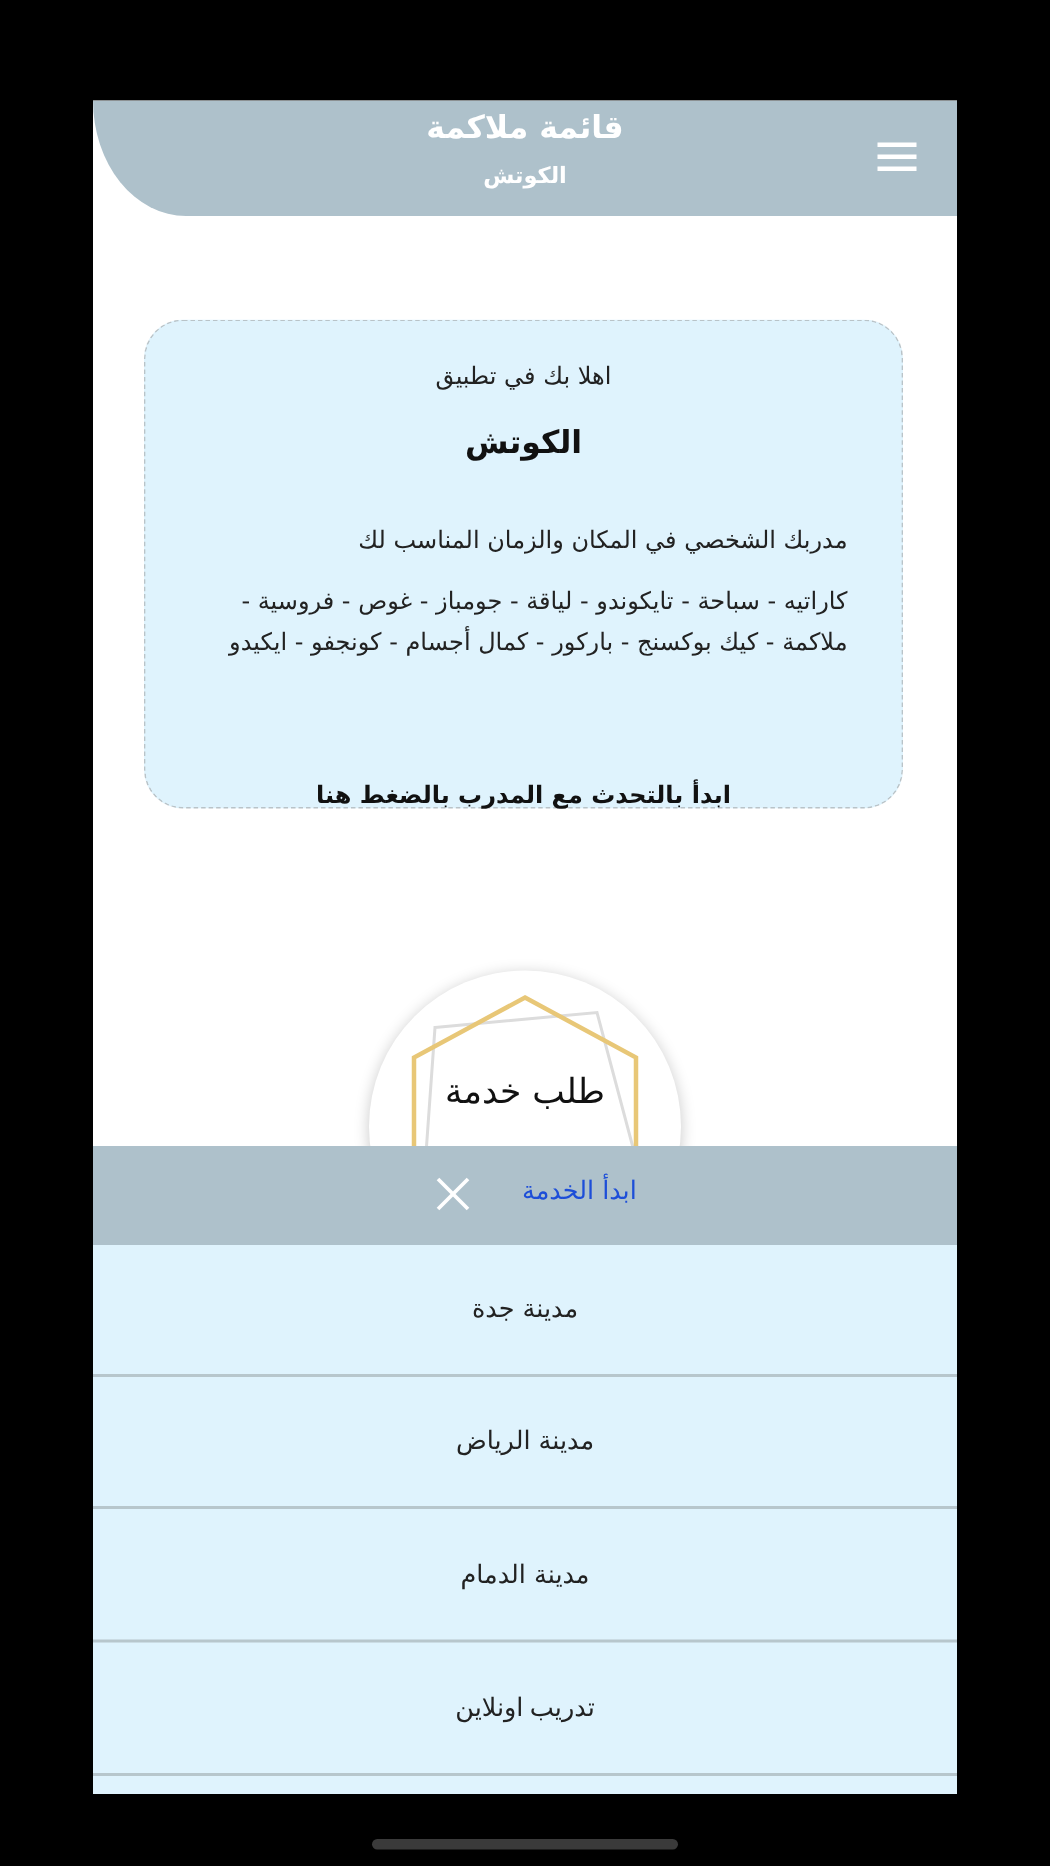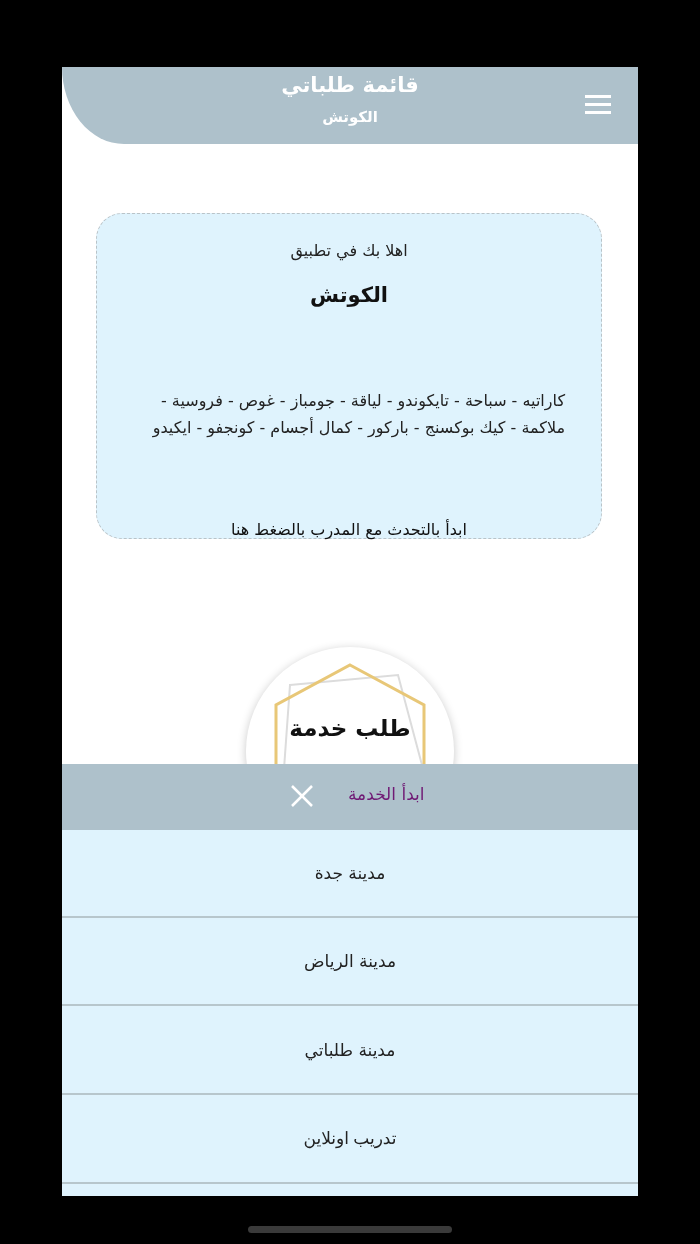--- a/index.html
+++ b/index.html
@@ -30,70 +30,71 @@
 
     .welcome-card {
       position:absolute; left:34px; top:146px; width:506px; height:326px;
       background:#dff3fd; border:1px dashed #b9c3c8; border-radius:26px;
       box-sizing:border-box; direction:rtl; color:#222;
     }
     .w-line1 { position:absolute; left:0; right:0; top:27px; text-align:center; font-size:16px; }
     .w-brand { position:absolute; left:0; right:0; top:69px; text-align:center; font-size:21px; font-weight:bold; color:#111; }
     .w-tag { position:absolute; right:36px; top:136px; font-size:16px; }
     .w-sports { position:absolute; right:36px; left:20px; top:173px; font-size:16px; line-height:27px; text-align:right; }
-    .w-cta { position:absolute; left:0; right:0; top:306px; text-align:center; font-size:16px; font-weight:normal; color:#111; cursor:pointer; }
+    .w-cta { position:absolute; left:0; right:0; top:306px; text-align:center; font-size:16px; font-weight:bold; color:#111; cursor:pointer; }
 
     .service-circle {
       position:absolute; left:184px; top:580px; width:208px; height:208px; border-radius:50%;
       background:#fff; box-shadow:0 2px 10px rgba(0,0,0,0.22);
     }
     .service-circle svg { position:absolute; left:0; top:0; }
     .service-label {
       position:absolute; left:0; right:0; top:68px; text-align:center; direction:rtl;
-      font-size:23px; font-weight:bold; color:#111;
+      font-size:23px; font-weight:normal; color:#111;
     }
 
     .sheet {
       position:absolute; left:0; top:697px; width:576px; height:432px; background:#dff3fd;
     }
     .sheet-header {
       position:absolute; left:0; top:0; width:576px; height:66px; background:#aec1cb;
     }
     .sheet-title {
-      position:absolute; left:286px; top:20px; color:#701a75; font-size:17px; direction:rtl;
+      position:absolute; left:286px; top:20px; color:#1d4ed8; font-size:17px; direction:rtl;
     }
     .close-btn {
       position:absolute; left:228px; top:20px; width:24px; height:24px; cursor:pointer;
     }
     .opt {
       position:absolute; left:0; width:576px; height:88px; border-bottom:2px solid #b7c6cc;
       box-sizing:border-box; text-align:center; direction:rtl; font-size:17px; color:#222;
       line-height:86px; cursor:pointer;
     }
     .home-indicator {
       position:absolute; left:248px; top:1226px; width:204px; height:7px; border-radius:4px; background:#3a3a3a;
     }
   </style>
 </head>
 <body>
 
 <div class="screen">
   <div class="header">
-    <div class="header-title">قائمة طلباتي</div>
+    <div class="header-title">قائمة ملاكمة</div>
     <div class="header-sub">الكوتش</div>
     <div class="menu-btn">
       <span></span>
       <span></span>
       <span></span>
     </div>
   </div>
 
   <div class="welcome-card">
     <div class="w-line1">اهلا بك في تطبيق</div>
     <div class="w-brand">الكوتش</div>
+    <div class="w-tag">مدربك الشخصي في المكان والزمان المناسب لك</div>
     <div class="w-sports">كاراتيه - سباحة - تايكوندو - لياقة - جومباز - غوص - فروسية - ملاكمة - كيك بوكسنج - باركور - كمال أجسام - كونجفو - ايكيدو</div>
     <div class="w-cta">ابدأ بالتحدث مع المدرب بالضغط هنا</div>
   </div>
 
   <div class="service-circle">
     <svg width="208" height="208">
       <polygon points="44,38 152,28 176,118 104,190 36,150" fill="none" stroke="#dcdcdc" stroke-width="2"></polygon>
       <polygon points="104,18 178,58 178,150 104,190 30,150 30,58" fill="none" stroke="#e8c777" stroke-width="3"></polygon>
     </svg>
     <div class="service-label">طلب خدمة</div>
@@ -104,19 +105,19 @@
       <div class="sheet-title">ابدأ الخدمة</div>
       <div class="close-btn">
         <svg width="24" height="24">
           <line x1="2" y1="2" x2="22" y2="22" stroke="#fff" stroke-width="2.5"></line>
           <line x1="22" y1="2" x2="2" y2="22" stroke="#fff" stroke-width="2.5"></line>
         </svg>
       </div>
     </div>
     <div class="opt" style="top:66px;">مدينة جدة</div>
     <div class="opt" style="top:154px;">مدينة الرياض</div>
-    <div class="opt" style="top:243px;">مدينة طلباتي</div>
+    <div class="opt" style="top:243px;">مدينة الدمام</div>
     <div class="opt" style="top:332px;font-family:Liberation Serif, serif;">تدريب اونلاين</div>
     <div class="opt" style="top:420px;"></div>
   </div>
 </div>
 
 <div class="home-indicator"></div>
 
 </body></html>

